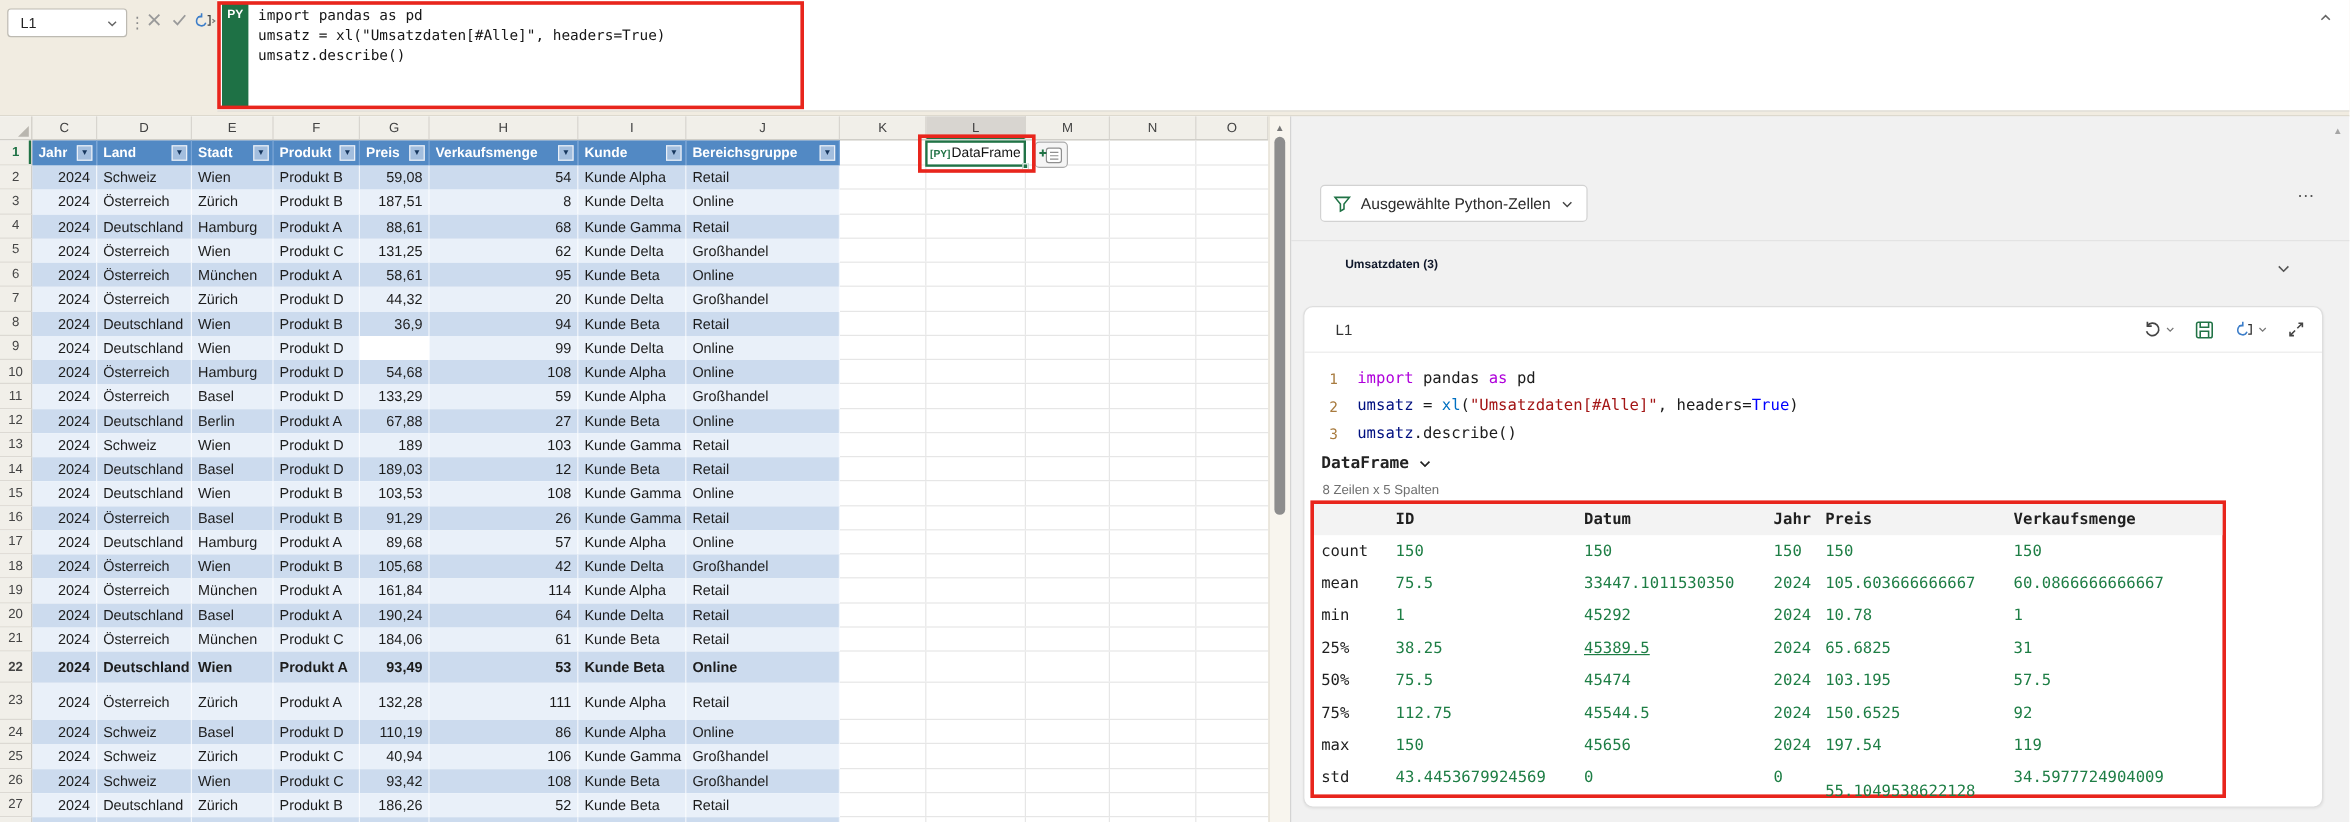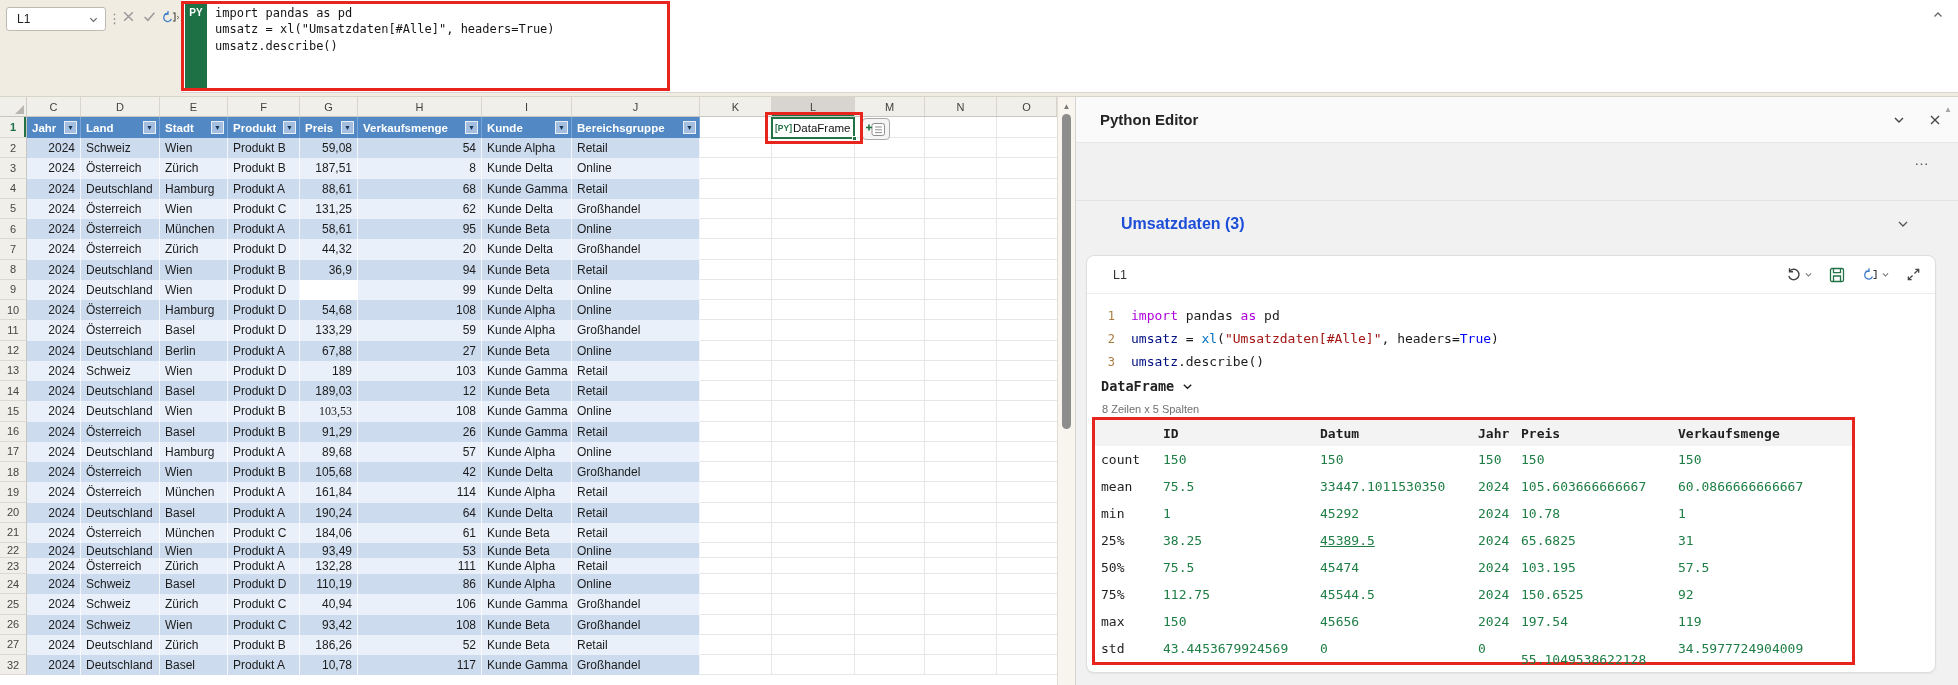--- a/index.html
+++ b/index.html
@@ -48,21 +48,21 @@
   .vscroll .thumb{position:absolute;left:4px;top:17px;width:9px;height:315px;background:#8d8d8d;border-radius:5px}
   
   .panel{position:absolute;left:1075px;top:97px;width:883px;height:588px;background:#f1f1f1;border-left:1px solid #d4d4d4}
   .phdr{position:absolute;left:0;top:0;width:100%;height:46px;background:#fafafa;display:flex;align-items:center;padding:0 16px 0 24px;border-bottom:1px solid #e7e7e7}
   .phdr .t{font-size:15px;font-weight:700;color:#242424}
   .phdr .icons{margin-left:auto;display:flex;gap:22px;align-items:center}
   .filterrow{position:absolute;left:0;top:46px;width:100%;height:58px;border-bottom:1px solid #e3e3e3}
   .pill{position:absolute;left:24px;top:11px;height:31px;background:#fff;border:1px solid #d2d2d2;border-radius:4px;display:flex;align-items:center;gap:8px;padding:0 10px;font-size:13px;color:#2b2b2b}
   .more{position:absolute;right:28px;top:8px;font-size:15px;color:#555;letter-spacing:1px}
   .sectionrow{position:absolute;left:0;top:104px;width:100%;height:52px}
-  .sectionrow .st{position:absolute;left:45px;top:14px;font-size:16px;font-weight:700;color:#1d4ed8}
+  .sectionrow .st{position:absolute;left:45px;top:14px;font-size:10px;font-weight:700;color:#0f172a}
   .sectionrow .chev{position:absolute;right:48px;top:16px}
   .pscroll-up{position:absolute;right:6px;top:8px;font-size:8px;color:#a5a5a5}
   
   .card{position:absolute;left:10px;top:158px;width:850px;height:418px;background:#fff;border:1px solid #dedede;border-radius:8px;box-shadow:0 1px 2px rgba(0,0,0,.06)}
   .chead{height:38px;display:flex;align-items:center;padding:0 14px 0 26px;border-bottom:1px solid #ececec}
   .chead .t{font-size:12.5px;color:#333}
   .chead .icons{margin-left:auto;display:flex;align-items:center;gap:16px}
   .igrp{display:flex;align-items:center;gap:2px}
   .codearea{padding:10px 0 4px}
   .cl{display:flex;height:23px;align-items:center;font-family:"DejaVu Sans Mono",monospace;font-size:13px}
@@ -334,21 +334,21 @@
         <div class="dc band-d" style="width: 90px;">Kunde Beta</div>
         <div class="dc band-d" style="width: 128px;">Retail</div>
         <div class="region"></div>
       </div>
       <div class="row" style="height: 20.26px;">
         <div class="rownum">15</div>
         <div class="dc band-l r" style="width: 54px;">2024</div>
         <div class="dc band-l" style="width: 79px;">Deutschland</div>
         <div class="dc band-l" style="width: 68px;">Wien</div>
         <div class="dc band-l" style="width: 72px;">Produkt B</div>
-        <div class="dc band-l r" style="width: 58px; font-family: Liberation Serif, serif;">103,53</div>
+        <div class="dc band-l r" style="width: 58px;">103,53</div>
         <div class="dc band-l r" style="width: 124px;">108</div>
         <div class="dc band-l" style="width: 90px;">Kunde Gamma</div>
         <div class="dc band-l" style="width: 128px;">Online</div>
         <div class="region"></div>
       </div>
       <div class="row" style="height: 20.26px;">
         <div class="rownum">16</div>
         <div class="dc band-d r" style="width: 54px;">2024</div>
         <div class="dc band-d" style="width: 79px;">Österreich</div>
         <div class="dc band-d" style="width: 68px;">Basel</div>
@@ -412,33 +412,33 @@
         <div class="dc band-l r" style="width: 54px;">2024</div>
         <div class="dc band-l" style="width: 79px;">Österreich</div>
         <div class="dc band-l" style="width: 68px;">München</div>
         <div class="dc band-l" style="width: 72px;">Produkt C</div>
         <div class="dc band-l r" style="width: 58px;">184,06</div>
         <div class="dc band-l r" style="width: 124px;">61</div>
         <div class="dc band-l" style="width: 90px;">Kunde Beta</div>
         <div class="dc band-l" style="width: 128px;">Retail</div>
         <div class="region"></div>
       </div>
-      <div class="row" style="height: 15px;">
+      <div class="row" style="height: 26px; font-weight: bold;">
         <div class="rownum">22</div>
         <div class="dc band-d r" style="width: 54px;">2024</div>
         <div class="dc band-d" style="width: 79px;">Deutschland</div>
         <div class="dc band-d" style="width: 68px;">Wien</div>
         <div class="dc band-d" style="width: 72px;">Produkt A</div>
         <div class="dc band-d r" style="width: 58px;">93,49</div>
         <div class="dc band-d r" style="width: 124px;">53</div>
         <div class="dc band-d" style="width: 90px;">Kunde Beta</div>
         <div class="dc band-d" style="width: 128px;">Online</div>
         <div class="region"></div>
       </div>
-      <div class="row" style="height: 16px; justify-content: space-between;">
+      <div class="row" style="height: 31px; justify-content: space-between;">
         <div class="rownum">23</div>
         <div class="dc band-l r" style="width: 54px;">2024</div>
         <div class="dc band-l" style="width: 79px;">Österreich</div>
         <div class="dc band-l" style="width: 68px;">Zürich</div>
         <div class="dc band-l" style="width: 72px;">Produkt A</div>
         <div class="dc band-l r" style="width: 58px;">132,28</div>
         <div class="dc band-l r" style="width: 124px;">111</div>
         <div class="dc band-l" style="width: 90px;">Kunde Alpha</div>
         <div class="dc band-l" style="width: 128px;">Retail</div>
         <div class="region"></div>
@@ -519,37 +519,35 @@
       </svg>
   </div>
 </div>
 
 <div class="vscroll">
   <div class="up">▲</div>
   <div class="thumb"></div>
 </div>
 
 <div class="panel">
-  <div class="phdr">
-    <span class="t">Python Editor</span>
-    <span class="icons">
+
+  <div class="filterrow">
+    <div class="pill">
       <span>
-        <svg width="14" height="14" viewBox="0 0 14 14">
-            <path d="M3 5l4 4 4-4" fill="none" stroke="#444" stroke-width="1.4"></path>
+        <svg width="15" height="14" viewBox="0 0 15 14">
+            <path d="M1.5 1.5h12L9 7v4.2l-3 1.8V7z" fill="none" stroke="#217346" stroke-width="1.3"></path>
           </svg>
       </span>
+      <span>Ausgewählte Python-Zellen</span>
       <span>
-        <svg width="14" height="14" viewBox="0 0 14 14">
-            <path d="M3 3l8 8M11 3l-8 8" stroke="#444" stroke-width="1.3"></path>
+        <svg width="12" height="12" viewBox="0 0 12 12">
+            <path d="M2.5 4.5l3.5 3.5 3.5-3.5" fill="none" stroke="#444" stroke-width="1.2"></path>
           </svg>
       </span>
-    </span>
-  </div>
-
-  <div class="filterrow">
+    </div>
     <span class="more">…</span>
   </div>
 
   <div class="sectionrow">
     <span class="st">Umsatzdaten (3)</span>
     <span class="chev">
       <svg width="14" height="14" viewBox="0 0 14 14">
           <path d="M3 5l4 4 4-4" fill="none" stroke="#555" stroke-width="1.3"></path>
         </svg>
     </span>

